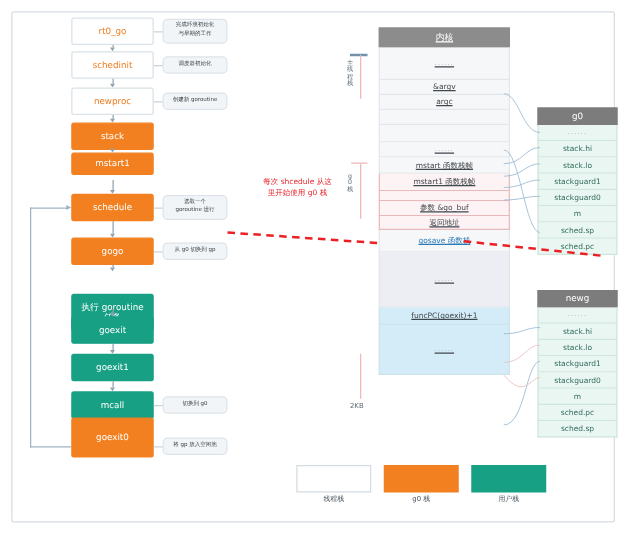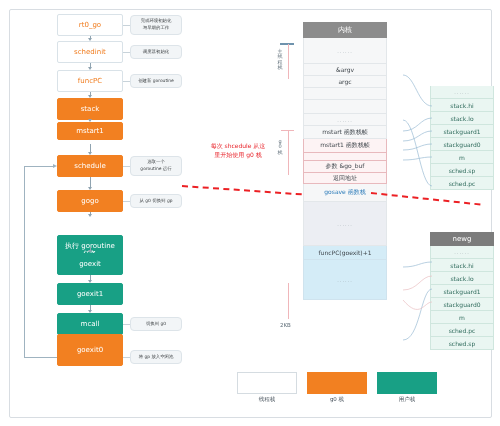--- a/index.html
+++ b/index.html
@@ -19,22 +19,22 @@
   .note{position:absolute;box-sizing:border-box;background:#f2f5f7;border:1px solid #dde4e9;border-radius:4px;
         color:#3c4043;font-size:4.4px;line-height:1.5;display:flex;align-items:center;justify-content:center;
         text-align:center;padding:1px 2px;}
 
   
   .vline{position:absolute;width:1px;background:#8fa3b0;}
   .varrow{position:absolute;width:0;height:0;border-left:2.5px solid transparent;border-right:2.5px solid transparent;border-top:3px solid #8fa3b0;}
 
   
   #stack{position:absolute;left:303px;top:22px;width:100px;}
-  .srow{box-sizing:border-box;width:84px;border:1px solid #e3e7ea;border-top:none;
-        display:flex;align-items:center;justify-content:center;font-size:6px;color:#40474d;text-align:right;}
+  .srow{box-sizing:border-box;width:105px;border:1px solid #e3e7ea;border-top:none;
+        display:flex;align-items:center;justify-content:center;font-size:6px;color:#40474d;text-align:right;text-decoration:underline;}
   .srow.head{background:#8c8c8c;color:#fff;border:1px solid #8c8c8c;height:16px;font-size:7px;}
   .srow.plain{background:#f6f7f8;}
   .srow.lav{background:#eceef3;}
   .srow.red{background:#fdf3f4;border-color:#e8b9bd;}
   .srow.blue{background:#d4ecf7;border-color:#cfe3ee;}
   .srow.bluetxt{color:#2b7bb9;background:#f6f7f8;}
   .dots{letter-spacing:1px;color:#9aa3aa;font-size:5px;}
 
   
   .gbox{position:absolute;width:64px;}
@@ -73,21 +73,21 @@
       <div class="box fl white" style="top: 14px; height: 22px;">rt0_go</div>
       <div class="vline" style="left: 90px; top: 36px; height: 2px;"></div>
       <div class="varrow" style="left: 87.5px; top: 37.5px;"></div>
       <div class="note" style="left: 130px; width: 52px; height: 20px; top: 15px;">完成环境初始化<br>与早期的工作</div>
       <div style="position: absolute; height: 1px; background: rgb(200, 211, 218); left: 123px; width: 7px; top: 25px;"></div>
       <div class="box fl white" style="top: 41px; height: 22px;">schedinit</div>
       <div class="vline" style="left: 90px; top: 63px; height: 4px;"></div>
       <div class="varrow" style="left: 87.5px; top: 66.5px;"></div>
       <div class="note" style="left: 130px; width: 52px; height: 14px; top: 45px;">调度器初始化</div>
       <div style="position: absolute; height: 1px; background: rgb(200, 211, 218); left: 123px; width: 7px; top: 52px;"></div>
-      <div class="box fl white" style="top: 70px; height: 22px;">funcPC</div>
+      <div class="box fl white" style="top: 70px; height: 22px;">newproc</div>
       <div class="vline" style="left: 90px; top: 92px; height: 3px;"></div>
       <div class="varrow" style="left: 87.5px; top: 94.5px;"></div>
       <div class="note" style="left: 130px; width: 52px; height: 14px; top: 74px;">创建新 goroutine</div>
       <div style="position: absolute; height: 1px; background: rgb(200, 211, 218); left: 123px; width: 7px; top: 81px;"></div>
       <div class="box fl orange" style="top: 98px; height: 22px;">stack</div>
       <div class="vline" style="left: 90px; top: 120px; height: 0px;"></div>
       <div class="varrow" style="left: 87.5px; top: 118.5px;"></div>
       <div class="box fl orange" style="top: 122px; height: 18px;">mstart1</div>
       <div class="vline" style="left: 90px; top: 144px; height: 8px;"></div>
       <div class="varrow" style="left: 87.5px; top: 151.5px;"></div>
@@ -146,20 +146,21 @@
         <span class="dots">......</span>
       </div>
       <div class="srow blue" style="height: 14px;">funcPC(goexit)+1</div>
       <div class="srow blue " style="height: 40px;">
         <span class="dots">......</span>
       </div>
     </div>
 
   <div id="gwrap">
       <div class="gbox" style="left: 430px; top: 86px;">
+        <div class="grow head">g0</div>
         <div class="grow">
           <span class="dots">......</span>
         </div>
         <div class="grow">stack.hi</div>
         <div class="grow">stack.lo</div>
         <div class="grow">stackguard1</div>
         <div class="grow">stackguard0</div>
         <div class="grow">m</div>
         <div class="grow">sched.sp</div>
         <div class="grow">sched.pc</div>

